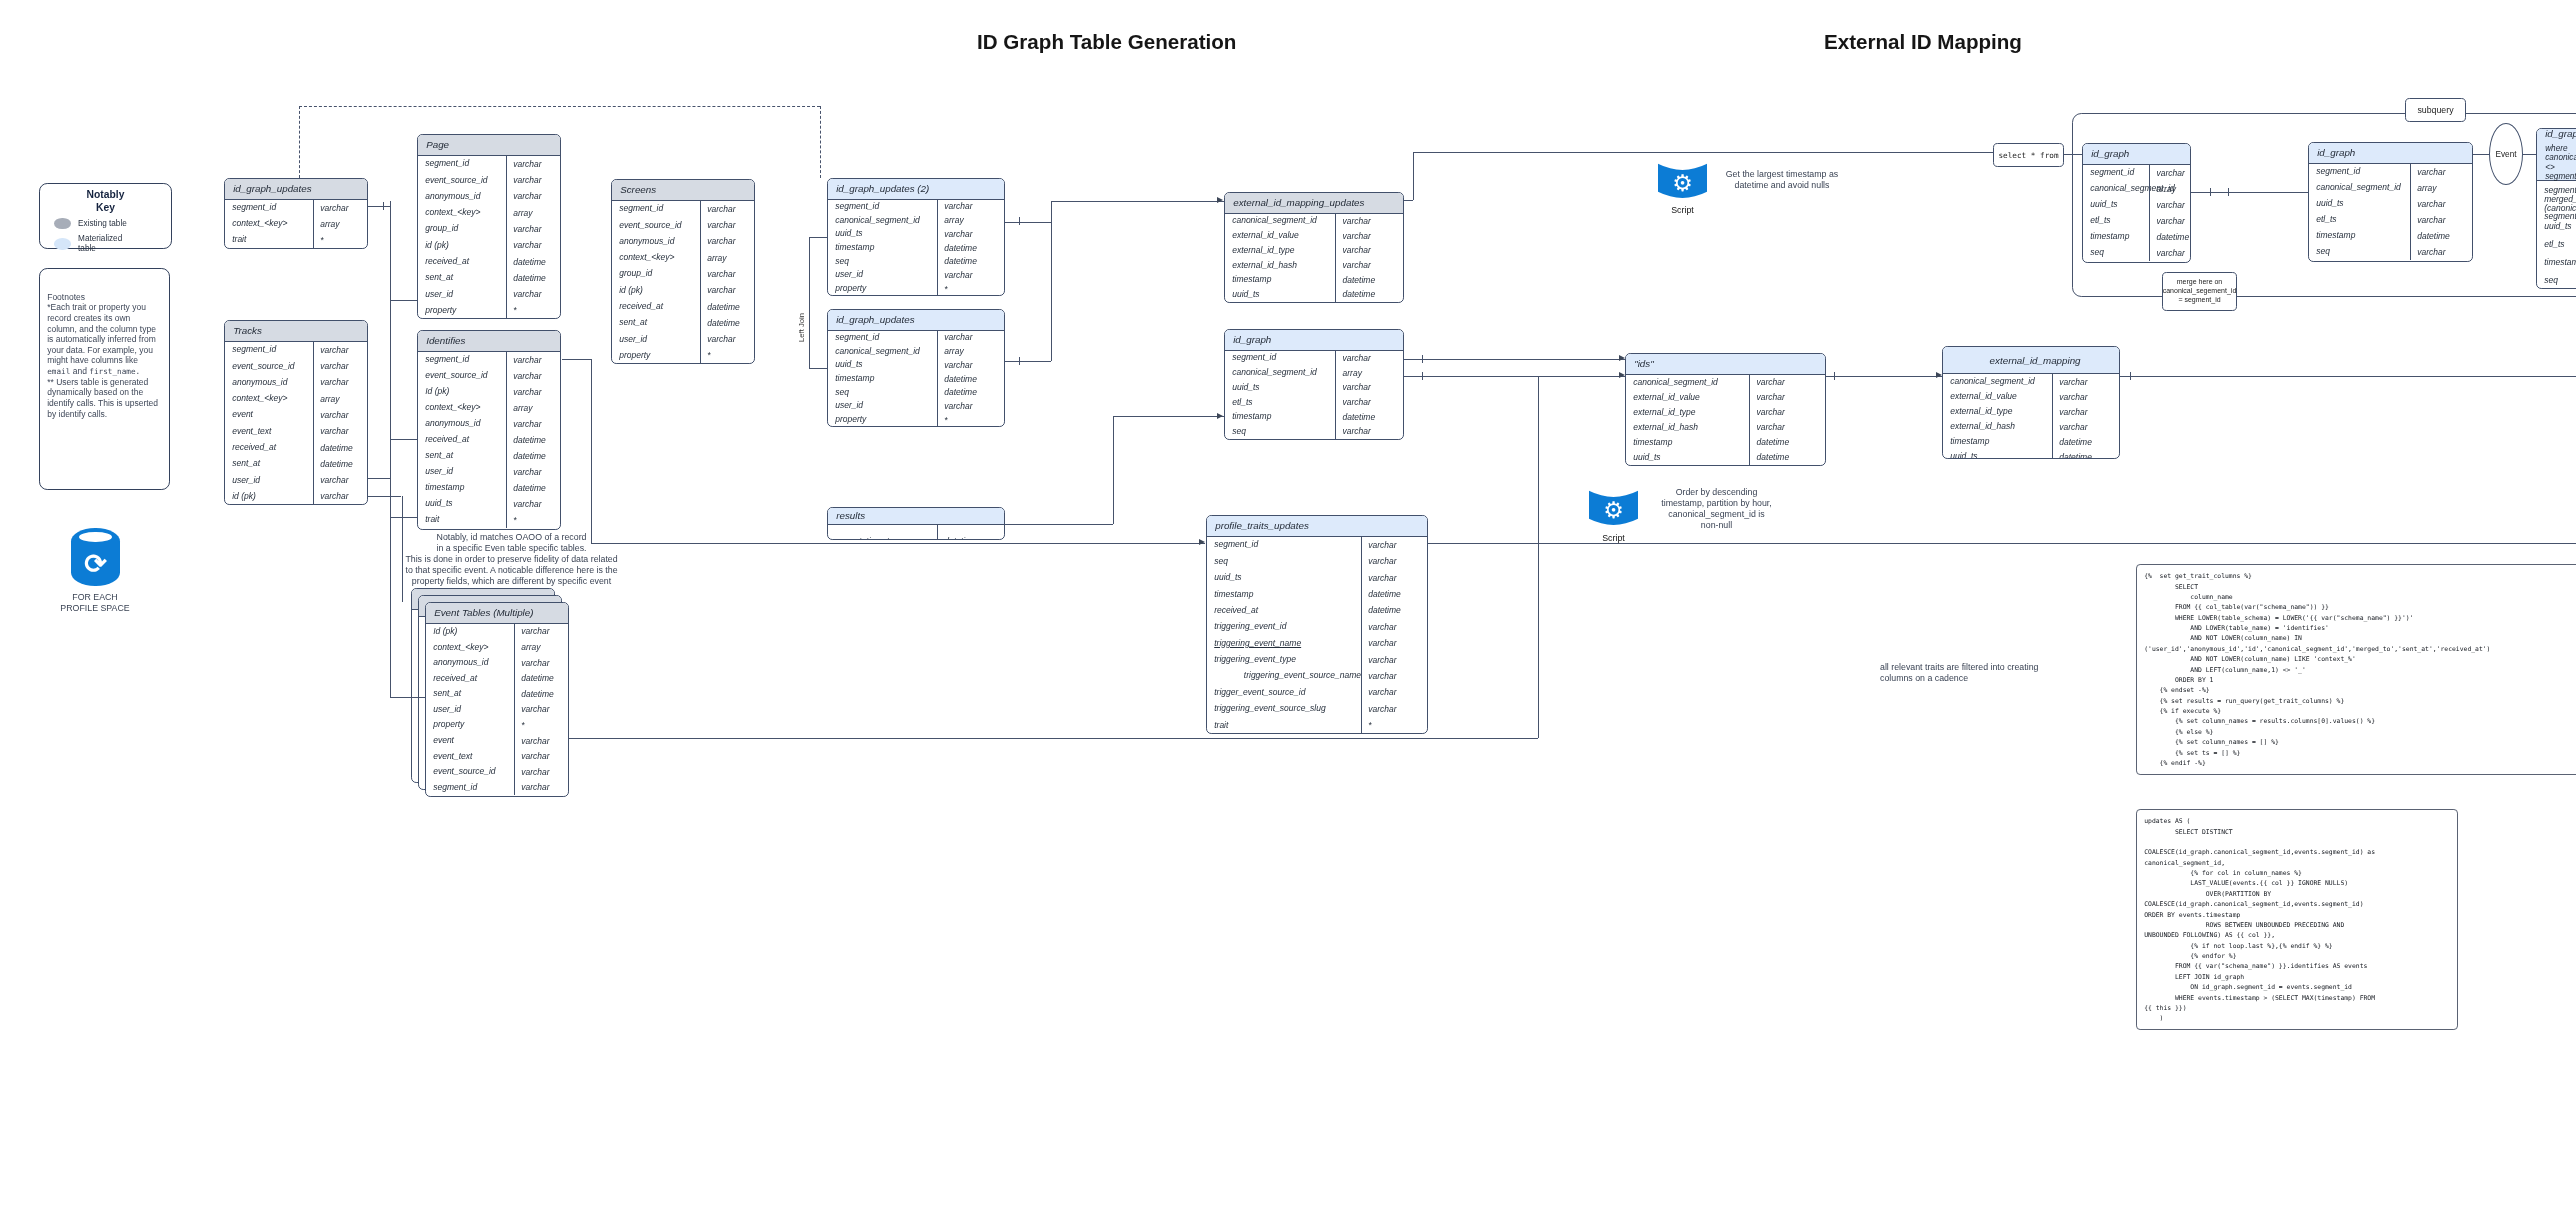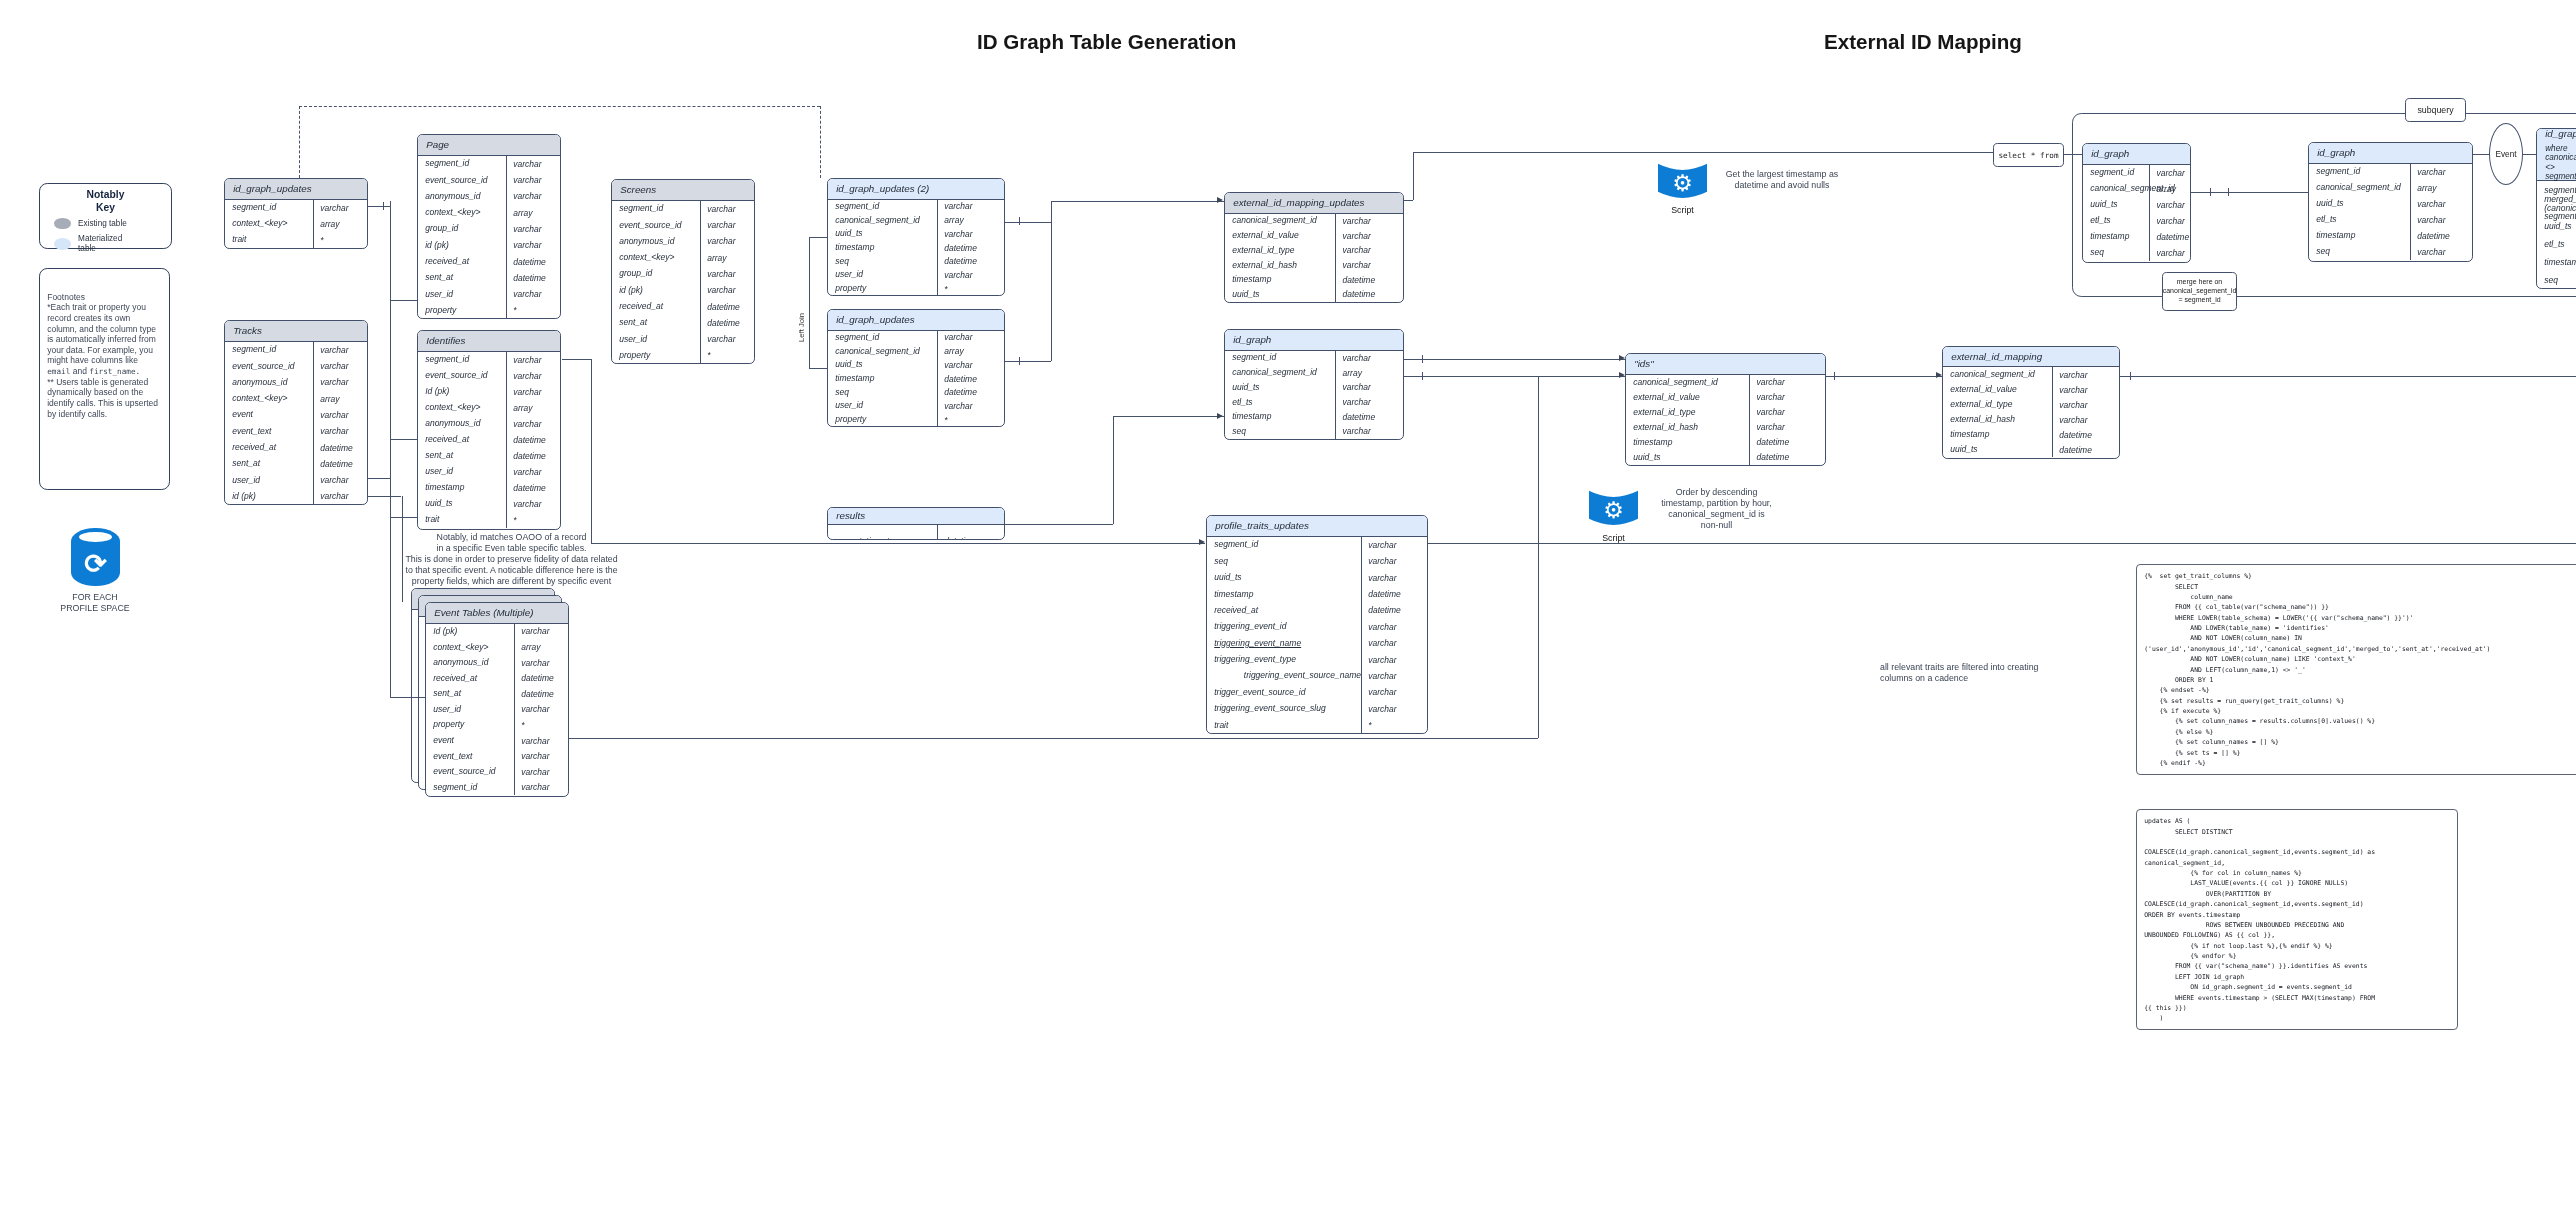--- a/index.html
+++ b/index.html
@@ -760,21 +760,21 @@
           <div class="c1" style="width: 62%;">timestamp</div>
           <div class="c2">datetime</div>
         </div>
         <div class="row" style="height: 15px;">
           <div class="c1" style="width: 62%;">uuid_ts</div>
           <div class="c2">datetime</div>
         </div>
       </div>
     </div>
     <div class="tbl materialized" style="left: 1942px; top: 346px; width: 178px; height: 113px;">
-      <div class="hd" style="height: 20px;">
+      <div class="hd" style="height: 27px; align-items: center;">
         <div>external_id_mapping</div>
       </div>
       <div class="bd">
         <div class="row" style="height: 15px;">
           <div class="c1" style="width: 62%;">canonical_segment_id</div>
           <div class="c2">varchar</div>
         </div>
         <div class="row" style="height: 15px;">
           <div class="c1" style="width: 62%;">external_id_value</div>
           <div class="c2">varchar</div>

